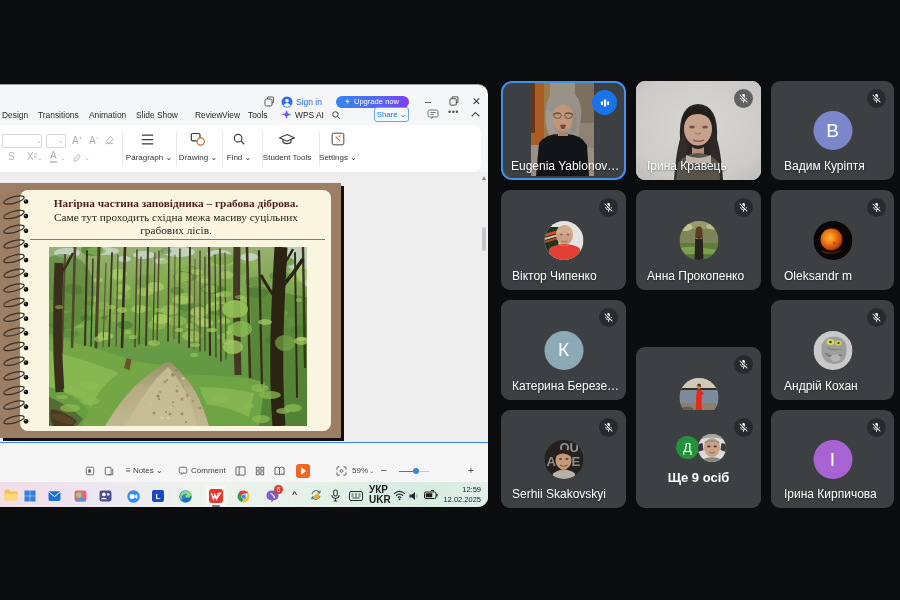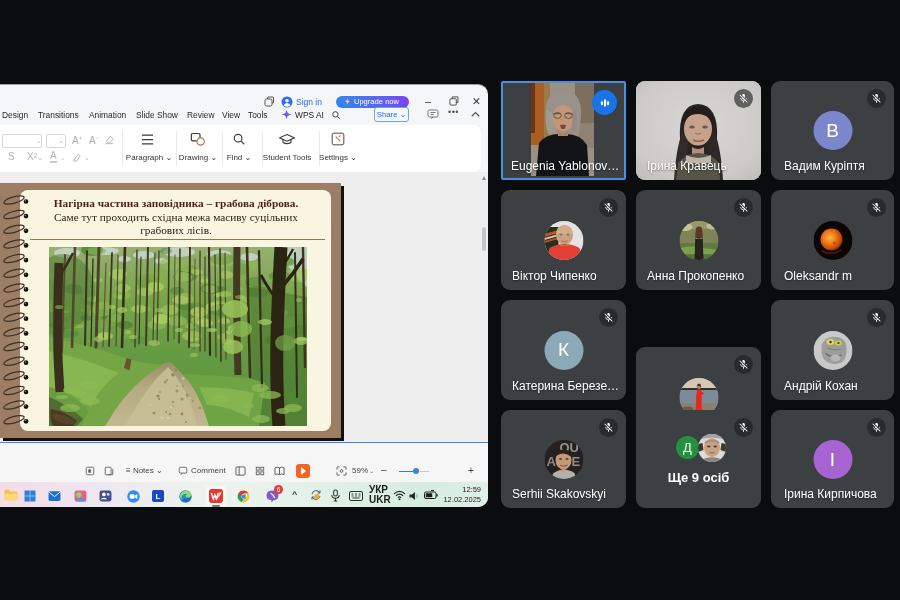--- a/index.html
+++ b/index.html
@@ -55,21 +55,21 @@
         <rect x="1" y="3" width="7" height="7" rx="1" fill="none" stroke="#444" stroke-width="1"></rect>
         <path d="M3.5,3 L3.5,1 L9.8,1 L9.8,7.2 L8,7.2" fill="none" stroke="#444" stroke-width="1"></path>
       </svg>
     <div class="abs" style="left:472px;top:2px;font-size:10.5px;color:#333;">✕</div>
   </div>
   <div id="menubar" class="abs">
     <span class="menuitem" style="left:2px;">Design</span>
     <span class="menuitem" style="left:38px;">Transitions</span>
     <span class="menuitem" style="left:89px;">Animation</span>
     <span class="menuitem" style="left:136px;">Slide Show</span>
-    <span class="menuitem" style="left:187px;">Review</span>
+    <span class="menuitem" style="left:195px;">Review</span>
     <span class="menuitem" style="left:222px;">View</span>
     <span class="menuitem" style="left:248px;">Tools</span>
     <svg class="abs" style="left:281px;top:4px" width="11" height="11" viewBox="0 0 24 24">
         <path d="M12 2 L14.5 9.5 L22 12 L14.5 14.5 L12 22 L9.5 14.5 L2 12 L9.5 9.5 Z" fill="#7a4ff0"></path>
         <path d="M12 2 L14.5 9.5 L22 12 L14.5 14.5 Z" fill="#3a8af2"></path>
       </svg>
     <span class="menuitem" style="left:295px;color:#1b1b1b;">WPS AI</span>
     <svg class="abs" style="left:331px;top:4.5px" width="10" height="10" viewBox="0 0 24 24" fill="none" stroke="#444" stroke-width="2.4">
         <circle cx="10.5" cy="10.5" r="6.5"></circle>
         <path d="M15.5 15.5 L21 21"></path>
@@ -590,21 +590,21 @@
     <svg class="abs" style="left:424px;top:8px" width="14" height="10" viewBox="0 0 28 20">
         <rect x="1" y="4" width="23" height="13" rx="3" fill="none" stroke="#1c1c1c" stroke-width="2"></rect>
         <rect x="3.5" y="6.5" width="13" height="8" fill="#1c1c1c"></rect>
         <path d="M26 8 V13" stroke="#1c1c1c" stroke-width="2.4"></path>
         <path d="M14 1 L20 1" stroke="#1c1c1c" stroke-width="2.4"></path>
       </svg>
     <div class="abs" style="left:443px;top:3px;width:38px;font-size:7.5px;color:#1c1c1c;text-align:right;line-height:10px;">12:59<br>12.02.2025</div>
   </div>
 </div>
 
-<div class="tile" style="left:501px;top:81px;width:125px;height:99px;border:2.5px solid #4491e6;box-sizing:border-box;border-radius:2px;">
+<div class="tile" style="left:501px;top:81px;width:125px;height:99px;border:2.5px solid #4491e6;box-sizing:border-box;border-radius:11px;">
   <svg class="abs" style="left:28px;top:0;width:63px;height:93px" viewBox="0 0 63 93" preserveAspectRatio="none">
     <rect width="63" height="93" fill="#9a9183"></rect>
     <rect x="44" y="0" width="19" height="40" fill="#7c6f5d"></rect>
     <rect x="48" y="40" width="15" height="25" fill="#8d8273"></rect>
     <rect x="0" y="0" width="13" height="62" fill="#a95f24"></rect>
     <rect x="0" y="0" width="4" height="50" fill="#6e3413"></rect>
     <rect x="13" y="0" width="6" height="58" fill="#9a7a48"></rect>
     <path d="M15,33 Q12,10 32,7 Q52,9 50,34 L48,50 L18,50 Z" fill="#98928a"></path>
     <ellipse cx="32" cy="35" rx="11" ry="13" fill="#c29779"></ellipse>
     <path d="M15,26 Q13,42 18,52 L24,50 L21,30 Z" fill="#a09a92"></path>

